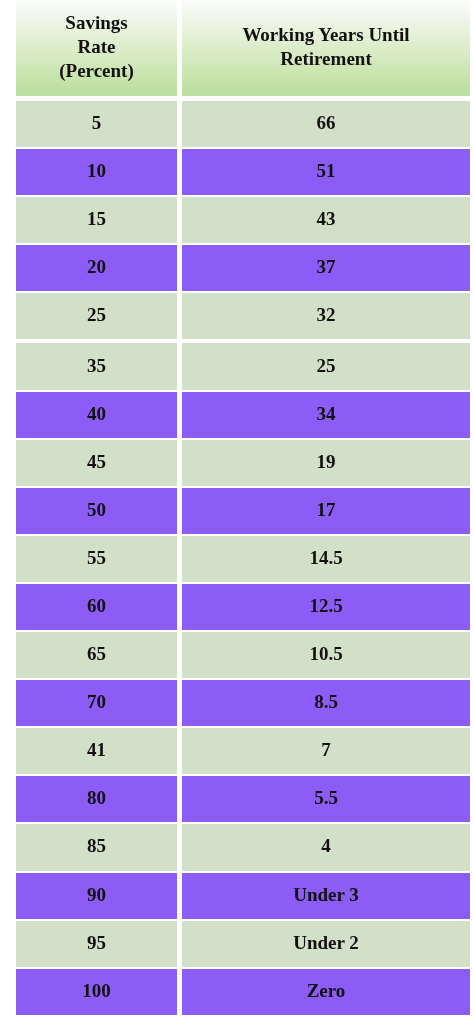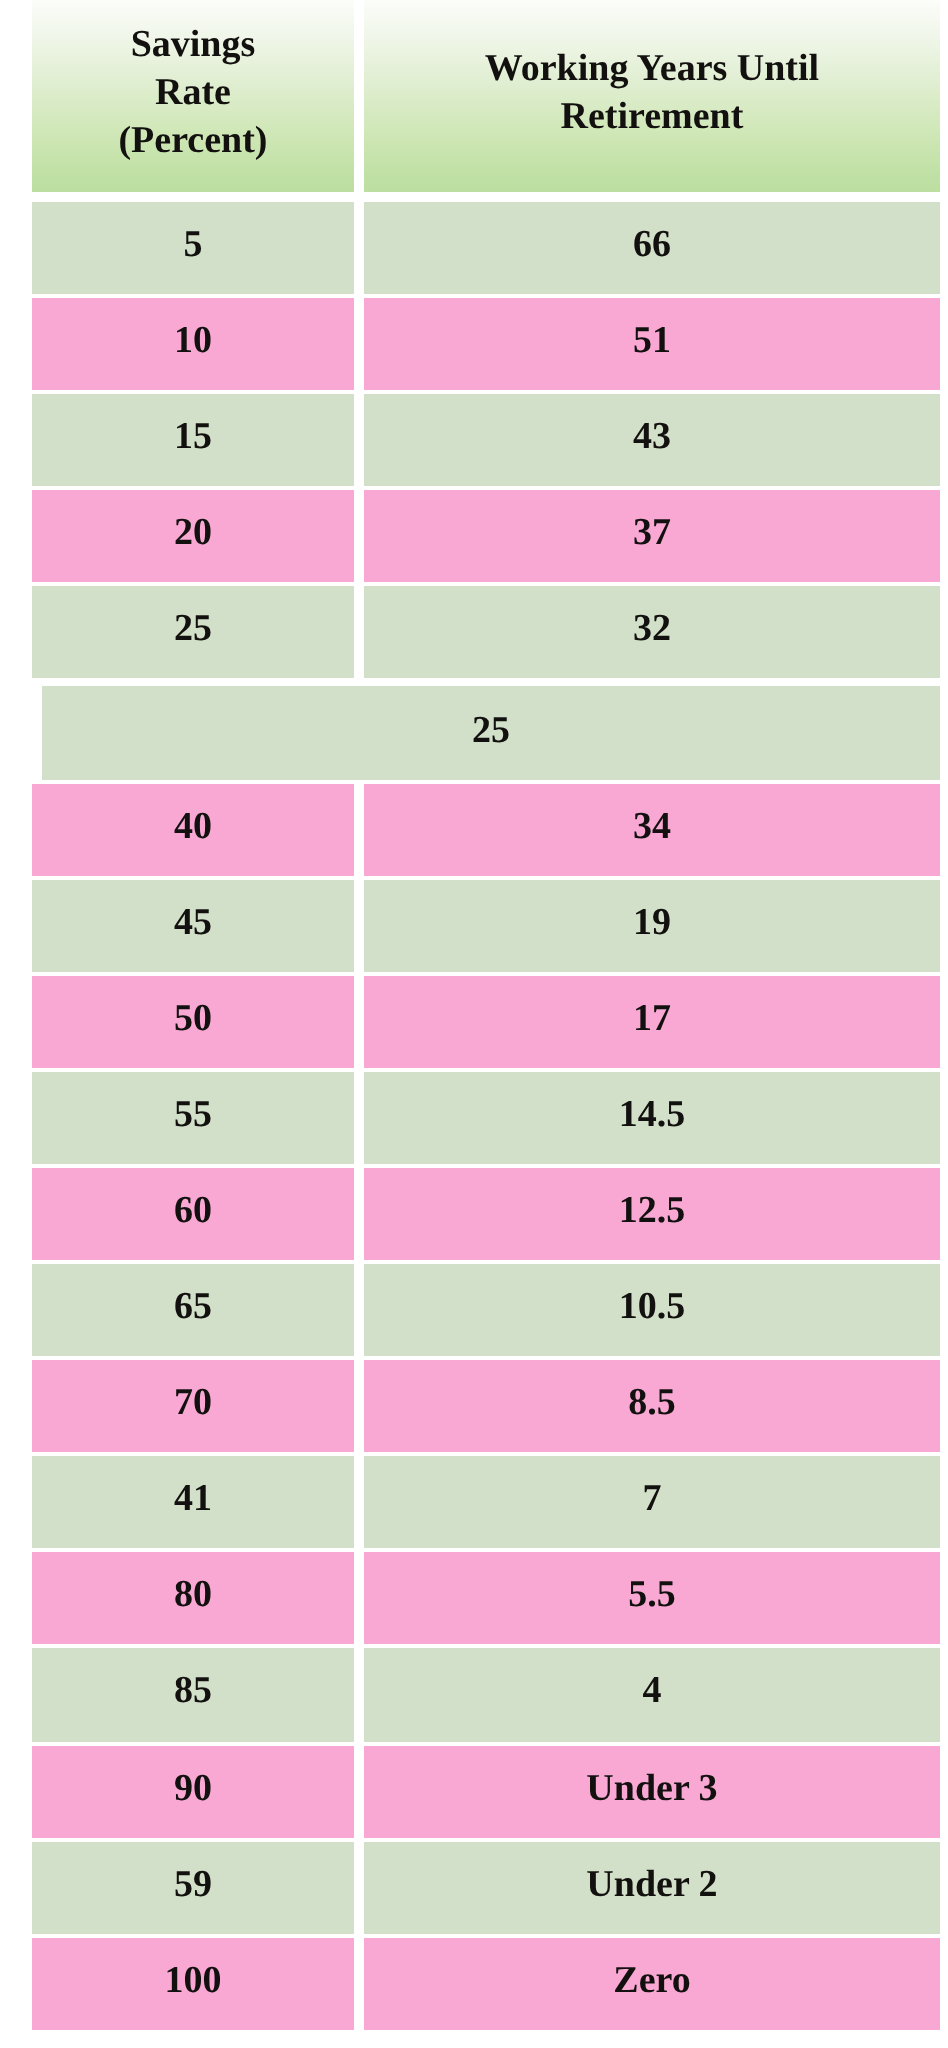--- a/index.html
+++ b/index.html
@@ -74,21 +74,21 @@
     align-items: center;
     justify-content: center;
     text-align: center;
     font-weight: bold;
     font-size: 19px;
     color: #13110f;
     box-sizing: border-box;
     padding-bottom: 2px;
   }
   .row-dark .data-cell { background: #d2e0c9; }
-  .row-light .data-cell { background: #f9a8d4; }
+  .row-light .data-cell { background: #8b5cf6; }
 
   .row-sep {
     height: 2px;
     width: 100%;
     background: #ffffff;
   }
 </style>
 </head>
 <body>
 
@@ -139,20 +139,21 @@
       </div>
       <div class="row-sep"></div>
       <div class="table-row row-dark">
         <div class="data-cell col-rate">25</div>
         <div class="col-gap"></div>
         <div class="data-cell col-years">32</div>
       </div>
       <div class="row-sep"></div>
       <div class="row-sep"></div>
       <div class="table-row row-dark">
+        <div class="data-cell col-rate">35</div>
         <div class="col-gap"></div>
         <div class="data-cell col-years">25</div>
       </div>
       <div class="row-sep"></div>
       <div class="table-row row-light">
         <div class="data-cell col-rate">40</div>
         <div class="col-gap"></div>
         <div class="data-cell col-years">34</div>
       </div>
       <div class="row-sep"></div>
@@ -210,21 +211,21 @@
         <div class="data-cell col-years">4</div>
       </div>
       <div class="row-sep"></div>
       <div class="table-row row-light">
         <div class="data-cell col-rate">90</div>
         <div class="col-gap"></div>
         <div class="data-cell col-years">Under 3</div>
       </div>
       <div class="row-sep"></div>
       <div class="table-row row-dark">
-        <div class="data-cell col-rate">59</div>
+        <div class="data-cell col-rate">95</div>
         <div class="col-gap"></div>
         <div class="data-cell col-years">Under 2</div>
       </div>
       <div class="row-sep"></div>
       <div class="table-row row-light">
         <div class="data-cell col-rate">100</div>
         <div class="col-gap"></div>
         <div class="data-cell col-years">Zero</div>
       </div>
     </div>

